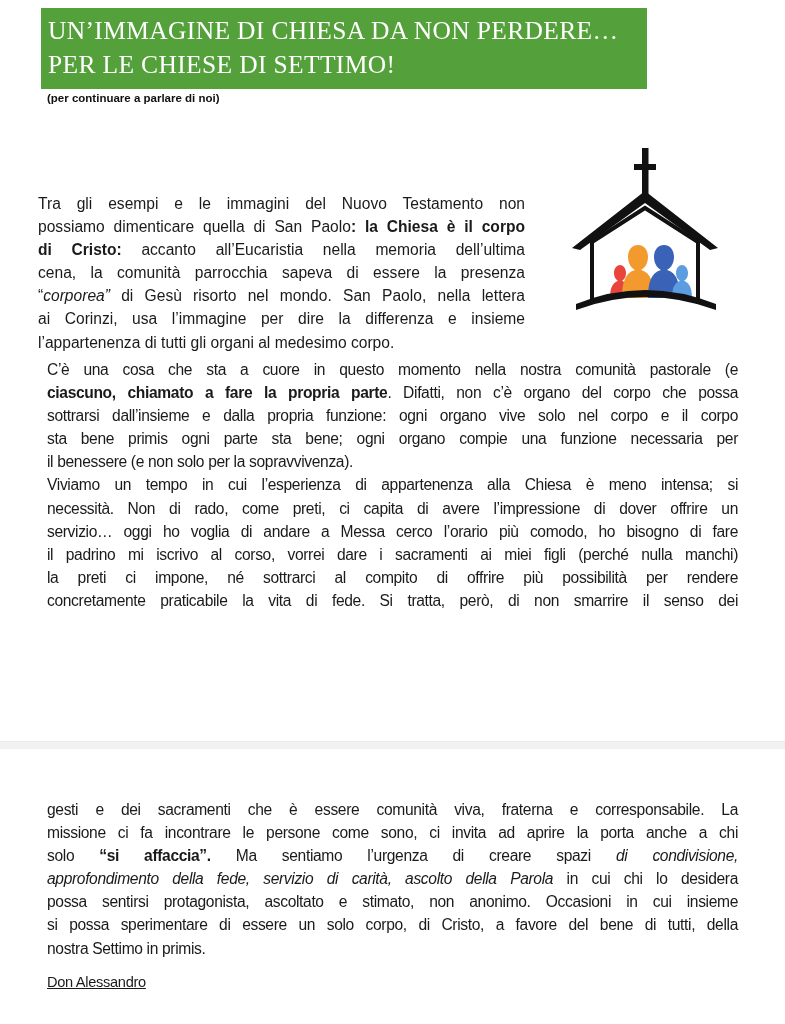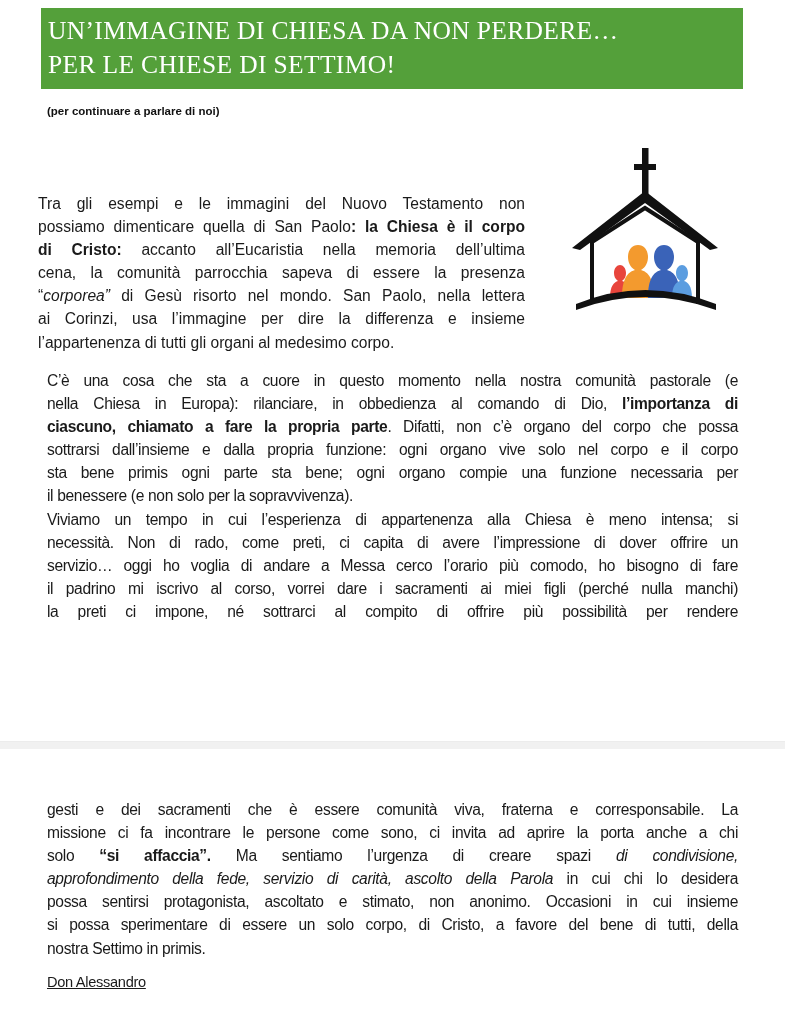--- a/index.html
+++ b/index.html
@@ -31,21 +31,21 @@
       background: #f1f1f1;
       border-top: 1px solid #ececec;
       border-bottom: 1px solid #f6f6f6;
     }
     .page-2 { top: 749px; height: 275px; }
 
     .banner {
       position: absolute;
       left: 41px;
       top: 8px;
-      width: 702px;
+      width: 606px;
       height: 81px;
       background: #54a03a;
       box-sizing: border-box;
       padding: 6px 0 0 7px;
     }
     .banner-line {
       font-family: "Liberation Serif", "DejaVu Serif", serif;
       color: #ffffff;
       font-size: 25.5px;
       letter-spacing: 0.35px;
@@ -54,41 +54,40 @@
       display: block;
     }
     .subtitle {
       position: absolute;
       left: 47px;
       top: 92px;
       font-size: 11.5px;
       font-weight: bold;
       color: #111;
       white-space: nowrap;
-      margin-top: 13px;
     }
 
     .text-block {
       position: absolute;
       font-size: 15.6px;
       line-height: 23.1px;
       color: #1a1a1a;
     }
     .text-block .line {
       display: block;
       white-space: nowrap;
       text-align: justify;
       text-align-last: justify;
       height: 23.1px;
     }
     .text-block .line.last {
       text-align-last: left;
     }
     .narrow { left: 38px; top: 176px; width: 487px; margin-top: 16px; }
-    .wide { left: 47px; top: 369px; width: 691px; }
+    .wide { left: 47px; top: 358px; width: 691px; }
     .wide .line { letter-spacing: -0.35px; }
     .p2 { left: 47px; top: 798px; width: 691px; }
     .p2 .line { letter-spacing: -0.35px; }
 
     b { font-weight: bold; }
     i { font-style: italic; }
 
     .signature {
       position: absolute;
       left: 47px;
@@ -144,32 +143,32 @@
       <span class="line"><span>possiamo dimenticare quella di San Paolo</span><b>: la Chiesa è il corpo</b></span>
       <span class="line"><b>di Cristo:</b><span> accanto all’Eucaristia nella memoria dell’ultima</span></span>
       <span class="line"><span>cena, la comunità parrocchia sapeva di essere la presenza</span></span>
       <span class="line"><span>“</span><i>corporea”</i><span> di Gesù risorto nel mondo. San Paolo, nella lettera</span></span>
       <span class="line"><span>ai Corinzi, usa l’immagine per dire la differenza e insieme</span></span>
       <span class="line last"><span>l’appartenenza di tutti gli organi al medesimo corpo.</span></span>
     </div>
   <div class="text-block wide">
     <div>
         <span class="line"><span>C’è una cosa che sta a cuore in questo momento nella nostra comunità pastorale (e</span></span>
-        <span class="line"><span>nella Chiesa in Europa): rilanciare, in obbedienza al comando di Dio, </span><b>l’importanza di</b></span>
         <span class="line"><b>ciascuno, chiamato a fare la propria parte</b><span>. Difatti, non c’è organo del corpo che possa</span></span>
         <span class="line"><span>sottrarsi dall’insieme e dalla propria funzione: ogni organo vive solo nel corpo e il corpo</span></span>
         <span class="line"><span>sta bene primis ogni parte sta bene; ogni organo compie una funzione necessaria per</span></span>
         <span class="line last"><span>il benessere (e non solo per la sopravvivenza).</span></span>
       </div>
     <div>
         <span class="line"><span>Viviamo un tempo in cui l’esperienza di appartenenza alla Chiesa è meno intensa; si</span></span>
         <span class="line"><span>necessità. Non di rado, come preti, ci capita di avere l’impressione di dover offrire un</span></span>
         <span class="line"><span>servizio… oggi ho voglia di andare a Messa cerco l’orario più comodo, ho bisogno di fare</span></span>
         <span class="line"><span>il padrino mi iscrivo al corso, vorrei dare i sacramenti ai miei figli (perché nulla manchi)</span></span>
         <span class="line"><span>la preti ci impone, né sottrarci al compito di offrire più possibilità per rendere</span></span>
+        <span class="line"><span>concretamente praticabile la vita di fede. Si tratta, però, di non smarrire il senso dei</span></span>
       </div>
   </div>
 </div>
 
 <div class="page-gap"></div>
 
 <div class="page page-2"></div>
 
 <div class="text-block p2">
     <span class="line"><span>gesti e dei sacramenti che è essere comunità viva, fraterna e corresponsabile. La</span></span>

